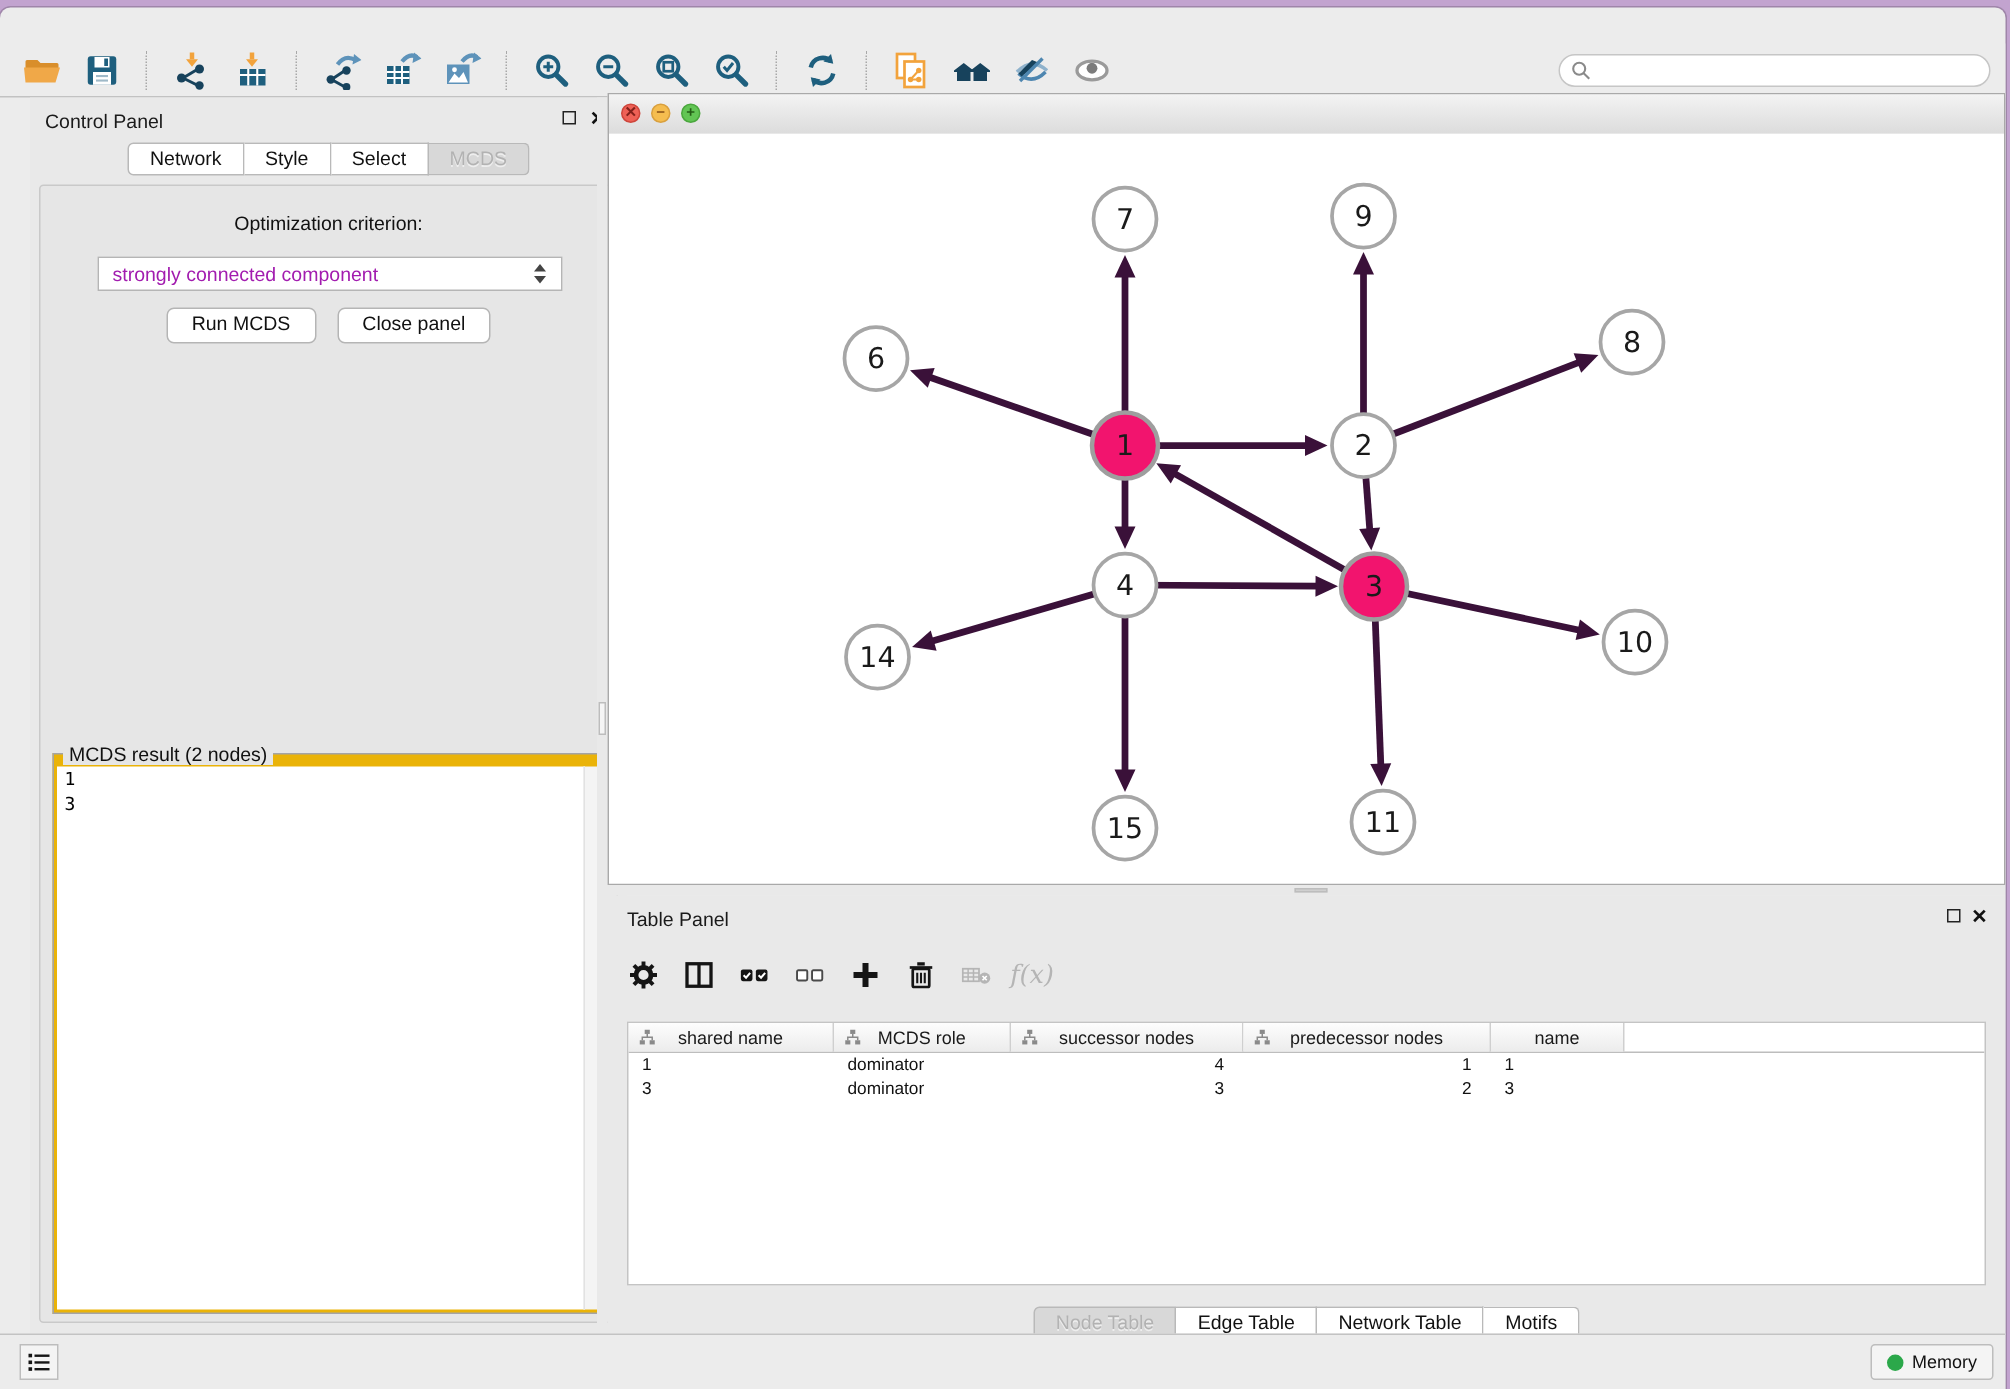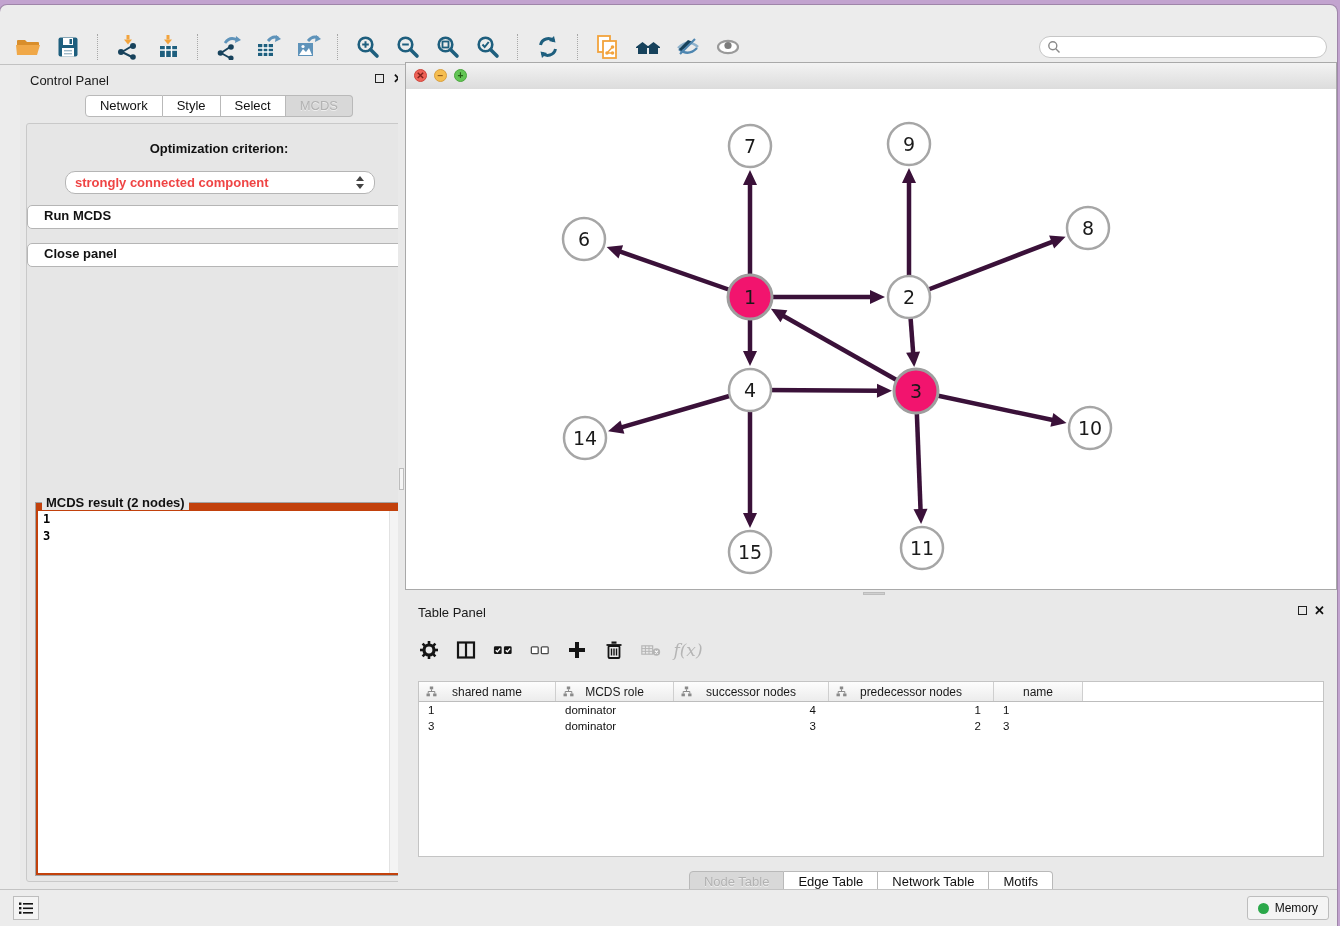--- a/index.html
+++ b/index.html
@@ -22,29 +22,29 @@
   .panel-header{position:relative;height:30px;}
   .panel-title{position:absolute;left:10px;top:8px;font-size:13px;color:#1A1A1A;}
   .float-glyph{position:absolute;top:9px;width:9px;height:9px;border:1.4px solid #222;box-sizing:border-box;}
   .close-glyph{position:absolute;top:6px;font-size:13px;font-weight:bold;color:#111;}
   .cp-float{right:34px;} .cp-close{right:14px;}
   .seg-tabs{display:flex;justify-content:center;}
   .seg{height:20px;line-height:20px;padding:0 14px;background:#FFF;border:1px solid #B9B9B9;border-left:none;font-size:13px;color:#111;text-align:center;}
   .seg:first-child{border-left:1px solid #B9B9B9;border-radius:4px 0 0 4px;}
   .seg:last-child{border-radius:0 4px 4px 0;}
   .seg.disabled{background:#D8D8D8;color:#B2B2B2;text-shadow:0 1px 0 #EEE;}
-  .cp-content{position:absolute;left:6px;top:58px;width:386px;height:759px;background:#E6E6E6;border:1px solid #C9C9C9;border-radius:3px;box-sizing:border-box;font-weight:bold;}
+  .cp-content{position:absolute;left:6px;top:58px;width:386px;height:759px;background:#E6E6E6;border:1px solid #C9C9C9;border-radius:3px;box-sizing:border-box;}
   .opt-label{margin-top:17px;text-align:center;font-size:13px;color:#111;}
-  .dropdown{position:absolute;left:38px;top:47px;width:310px;height:23px;background:#FFF;border:1px solid #B5B5B5;border-radius:10px;box-sizing:border-box;font-size:13px;line-height:21px;padding-left:9px;color:#ef4444;}
+  .dropdown{position:absolute;left:38px;top:47px;width:310px;height:23px;background:#FFF;border:1px solid #B5B5B5;border-radius:0;box-sizing:border-box;font-size:13px;line-height:21px;padding-left:9px;color:#a21caf;}
   .stepper{position:absolute;right:8px;top:3px;width:11px;height:15px;}
   .stepper .up{position:absolute;top:1px;left:1px;width:0;height:0;border-left:4.5px solid transparent;border-right:4.5px solid transparent;border-bottom:5px solid #444;}
   .stepper .down{position:absolute;bottom:1px;left:1px;width:0;height:0;border-left:4.5px solid transparent;border-right:4.5px solid transparent;border-top:5px solid #444;}
-  .btn-row{position:absolute;left:0;top:81px;width:100%;display:flex;justify-content:center;gap:14px;flex-direction:column;}
+  .btn-row{position:absolute;left:0;top:81px;width:100%;display:flex;justify-content:center;gap:14px;}
   .push-btn{height:22px;line-height:20px;padding:0 16px;background:#FFF;border:1px solid #B5B5B5;border-radius:5px;font-size:13px;color:#111;}
-  .result-group{position:absolute;left:8px;top:378px;width:368px;height:374px;border:1px solid #A4A4A4;background:#c2410c;box-sizing:border-box;}
+  .result-group{position:absolute;left:8px;top:378px;width:368px;height:374px;border:1px solid #A4A4A4;background:#eab308;box-sizing:border-box;}
   .result-legend{position:absolute;left:6px;top:-8px;background:#E6E6E6;padding:0 4px;font-size:13px;color:#111;}
   .result-text{position:absolute;left:2px;top:8px;right:12px;bottom:2px;background:#FFF;font-family:"DejaVu Sans Mono",monospace;font-size:12px;line-height:17px;padding-left:5px;}
   .result-scroll{position:absolute;right:2px;top:8px;width:10px;bottom:2px;background:#F4F4F4;border-left:1px solid #E2E2E2;}
   
   .v-splitter{position:absolute;left:398px;top:60px;width:7px;height:825px;background:#E9E9E9;}
   .v-grip{position:absolute;left:1px;top:403px;width:5px;height:22px;background:#F5F5F5;border:1px solid #BDBDBD;box-sizing:border-box;}
   .h-splitter{position:absolute;left:405px;top:585px;width:932px;height:7px;background:#E9E9E9;}
   .h-grip{position:absolute;left:458px;top:2px;width:22px;height:3px;background:#CFCFCF;border:1px solid #BDBDBD;box-sizing:border-box;}
   
   .net-window{position:absolute;left:405px;top:57px;width:932px;height:528px;border:1px solid #A9A9A9;box-sizing:border-box;background:#FFF;}

